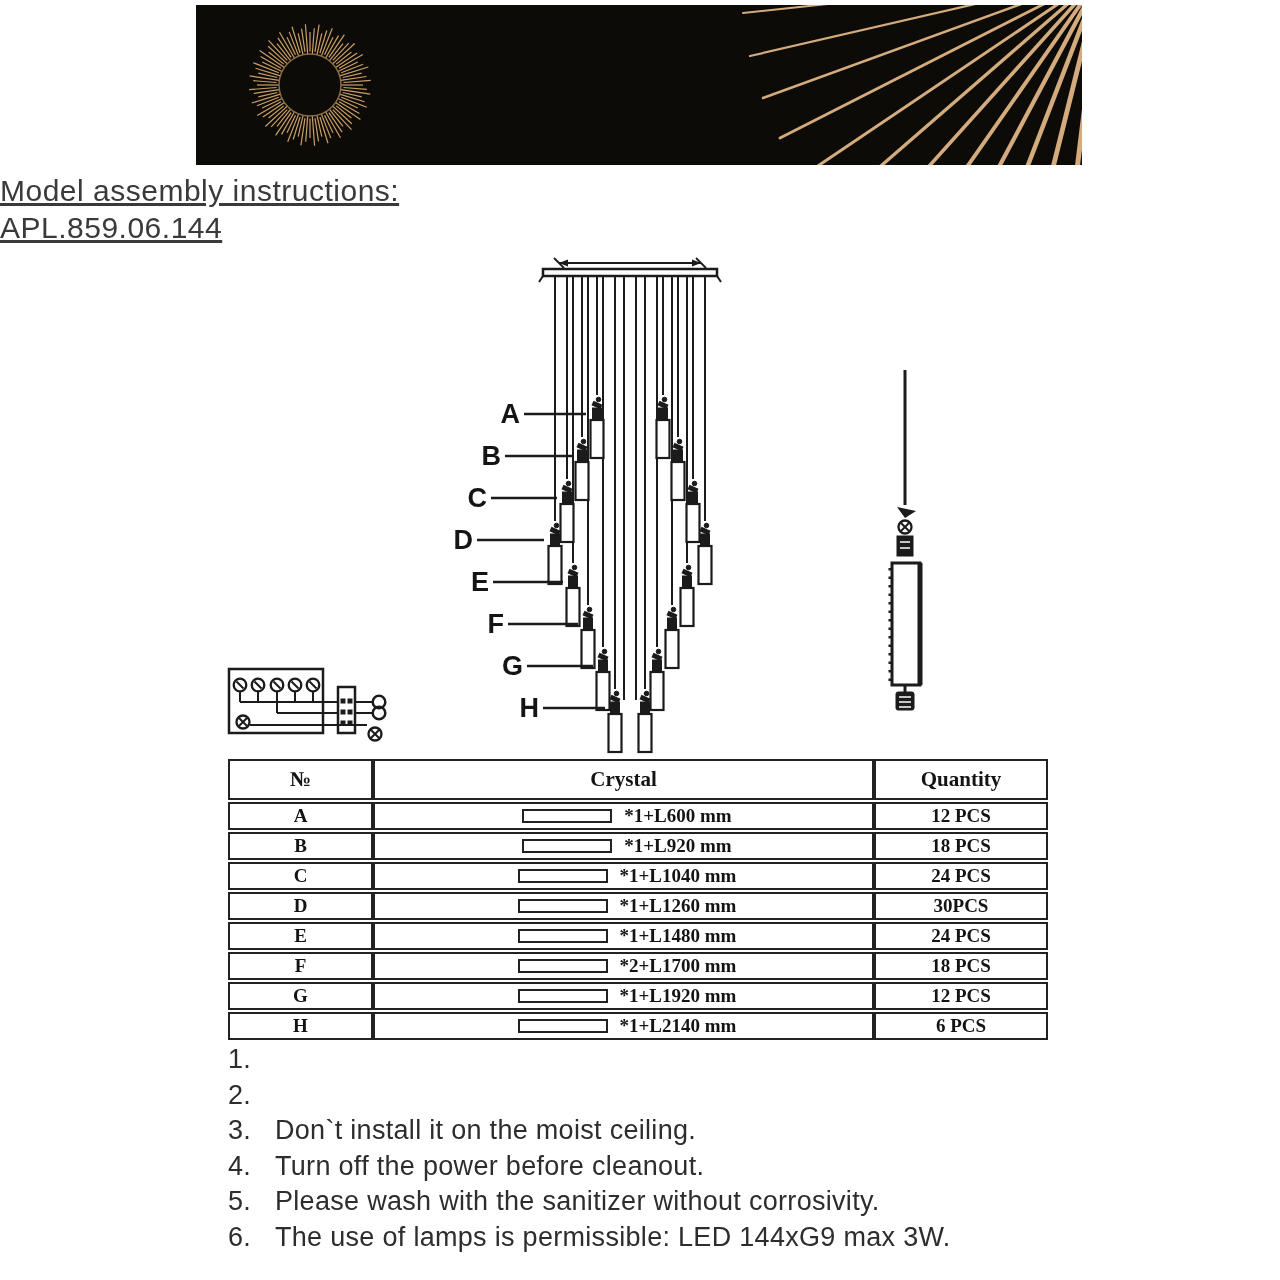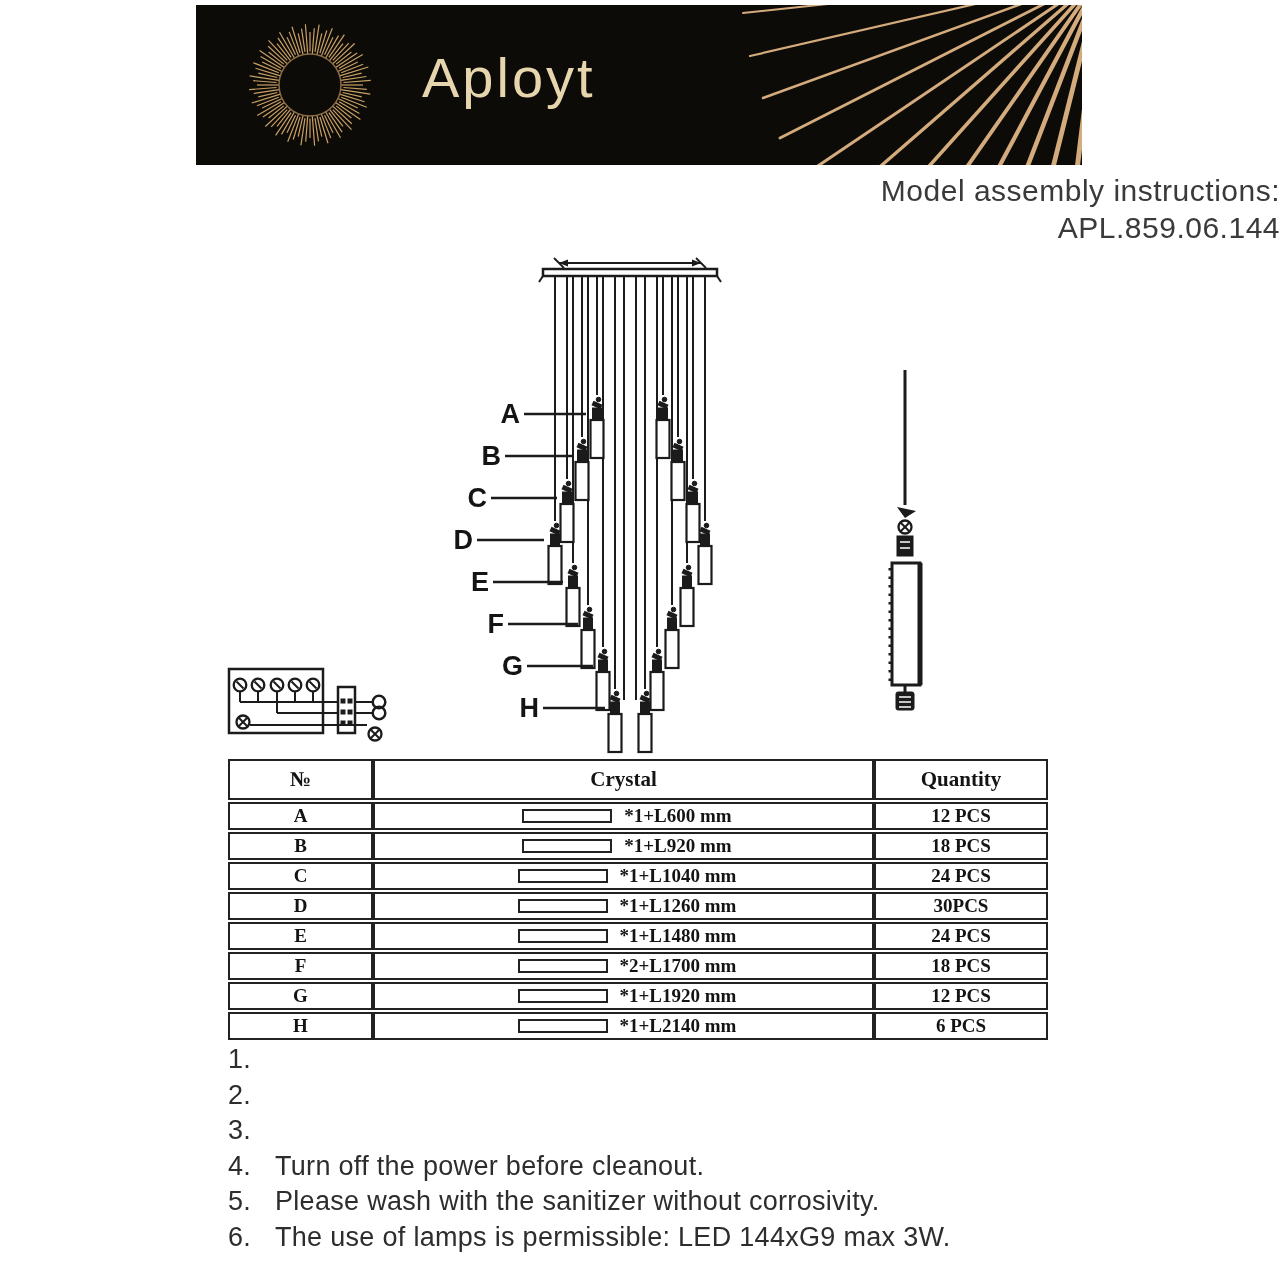--- a/index.html
+++ b/index.html
@@ -6,22 +6,22 @@
   .page{position:relative;width:1280px;height:1280px;background:#ffffff;overflow:hidden;
         font-family:"Liberation Sans",sans-serif;}
 
   
   .banner{position:absolute;left:196px;top:5px;width:886px;height:160px;background:#0d0b08;overflow:hidden;}
   .banner svg{position:absolute;left:0;top:0;}
   .wordmark{position:absolute;left:226px;top:40px;font-size:56px;font-weight:400;
             letter-spacing:3px;color:#e7d5ae;}
 
   
-  .title{position:absolute;left:0;top:172px;width:1280px;text-align:right;
-         color:#3a3a3a;font-size:30px;line-height:37px;letter-spacing:.5px;}
+  .title{position:absolute;left:0;top:172px;width:1280px;text-align:left;
+         color:#3a3a3a;font-size:30px;line-height:37px;letter-spacing:.5px;text-decoration:underline;}
 
   
   .diagram{position:absolute;left:215px;top:255px;width:790px;height:505px;}
   .diagram text{font-family:"Liberation Sans",sans-serif;font-weight:bold;fill:#141414;}
 
   
   .parts-table{position:absolute;left:228px;top:757px;width:820px;
                border-collapse:separate;border-spacing:0 2px;
                font-family:"Liberation Serif","DejaVu Serif",serif;font-weight:bold;color:#141414;}
   .parts-table th,.parts-table td{border:2px solid #222;background:#fff;}
@@ -139,21 +139,20 @@
         <line x1="905" y1="-30" x2="607" y2="171" stroke-width="3"></line>
         <line x1="905" y1="-30" x2="633" y2="206" stroke-width="3.3"></line>
         <line x1="905" y1="-30" x2="664" y2="238" stroke-width="3.6"></line>
         <line x1="905" y1="-30" x2="699" y2="265" stroke-width="3.9"></line>
         <line x1="905" y1="-30" x2="736" y2="288" stroke-width="4.2"></line>
         <line x1="905" y1="-30" x2="776" y2="306" stroke-width="4.5"></line>
         <line x1="905" y1="-30" x2="818" y2="319" stroke-width="4.8"></line>
         <line x1="905" y1="-30" x2="861" y2="327" stroke-width="5"></line>
       </g>
     </svg>
-    <div class="wordmark">Aployt</div>
   </header>
 
   <div class="title">
     <div>Model assembly instructions:</div>
     <div>APL.859.06.144</div>
   </div>
 
   <svg class="diagram" viewBox="0 0 790 505">
     <defs>
       <g id="pendant">
@@ -363,20 +362,21 @@
 
   <ol class="instructions">
     <li>
         <span class="num">1.</span>
       </li>
     <li>
         <span class="num">2.</span>
       </li>
     <li>
         <span class="num">3.</span>
+        <span>Don`t install it on the moist ceiling.</span>
       </li>
     <li>
         <span class="num">4.</span>
         <span>Turn off the power before cleanout.</span>
       </li>
     <li>
         <span class="num">5.</span>
         <span>Please wash with the sanitizer without corrosivity.</span>
       </li>
     <li>

